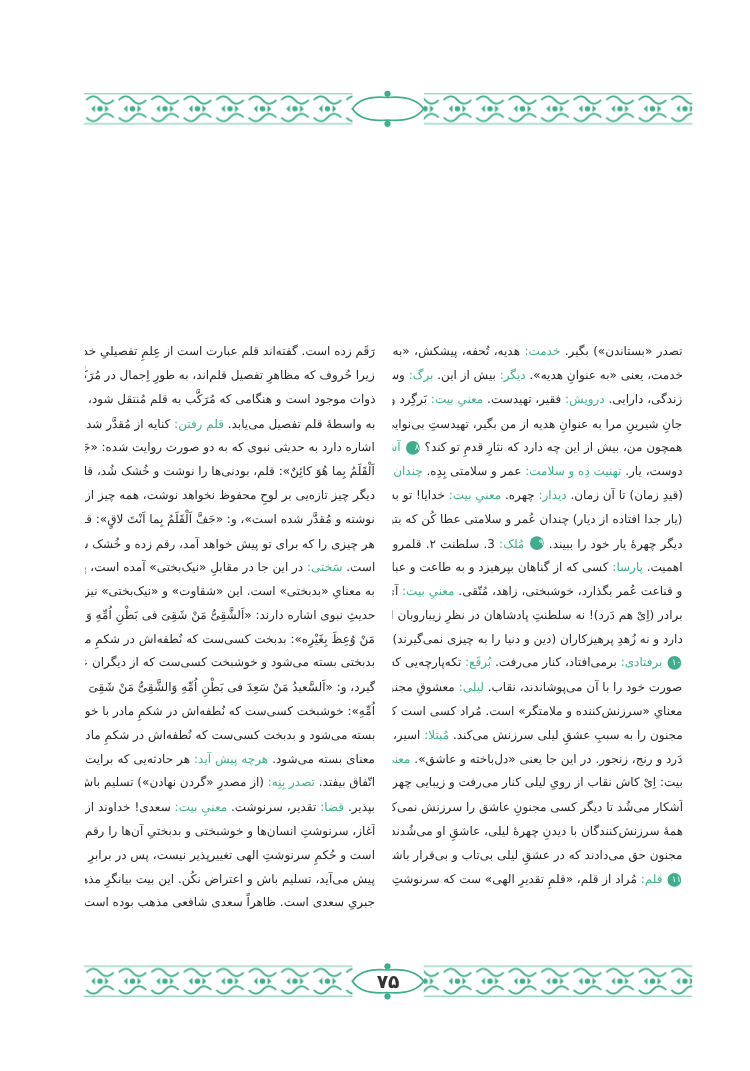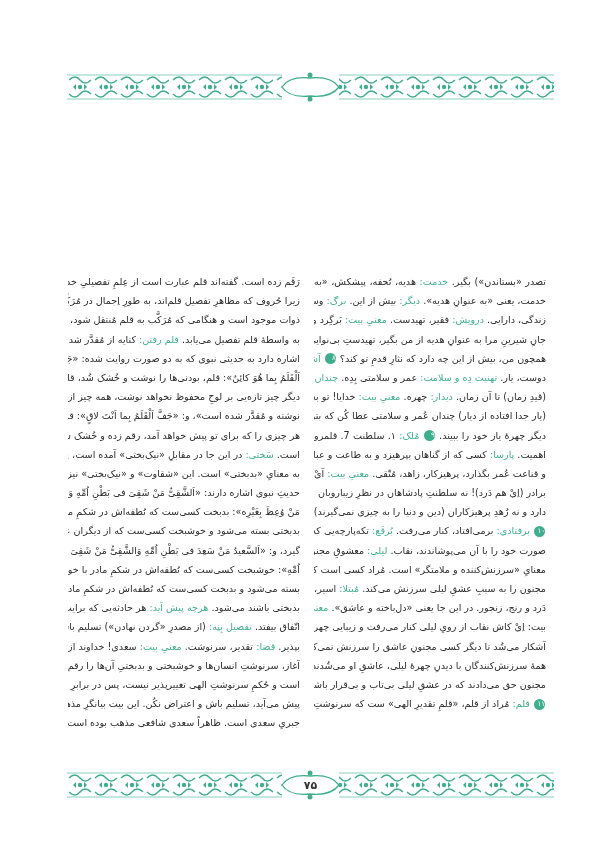--- a/index.html
+++ b/index.html
@@ -3,21 +3,21 @@
 <meta charset="utf-8">
 <style>
   html, body { margin:0; padding:0; background:#ffffff; }
   body { width:600px; height:857px; position:relative; overflow:hidden;
          font-family:"DejaVu Sans", sans-serif; color:#2b2b2b; }
   .ornament { position:absolute; left:67px; width:487px; height:30px; }
   .ornament-top { top:72px; }
   .ornament-bottom { top:770px; }
   .ornament svg { width:100%; height:100%; display:block; }
   .page-number { position:absolute; left:50%; top:50%; transform:translate(-50%,-50%);
-                 font-size:11px; font-weight:bold; color:#333; }
+                 font-size:15px; font-weight:bold; color:#333; }
   .column { position:absolute; top:272px; direction:rtl; text-align:justify;
             font-size:9.6px; line-height:19.2px; }
   .col-right { left:314px; width:232px; }
   .col-left { left:68px; width:232px; }
   .line { display:block; white-space:nowrap; overflow:hidden; height:19.2px; text-align-last:justify; }
   .line.last { text-align-last:right; }
   .term { color:#3fae8e; }
   .badge { display:inline-block; width:11px; height:11px; border-radius:50%;
            background:#3fae8e; color:#fff; font-size:7px; line-height:11px;
            text-align:center; vertical-align:middle; margin:0 1px; }
@@ -50,23 +50,23 @@
 
   <div class="column col-right">
     <span class="line"><span>تصدر «بستاندن») بگیر.</span> <span class="term">خدمت:</span> <span>هدیه، تُحفه، پیشکش، «به</span></span>
     <span class="line"><span>خدمت، یعنی «به عنوانِ هدیه».</span> <span class="term">دیگر:</span> <span>بیش از این.</span> <span class="term">برگ:</span> <span>وسایلِ</span></span>
     <span class="line"><span>زندگی، دارایی.</span> <span class="term">درویش:</span> <span>فقیر، تهیدست.</span> <span class="term">معنیِ بیت:</span> <span>بَرگِرد و</span></span>
     <span class="line">جانِ شیرینِ مرا به عنوانِ هدیه از من بگیر، تهیدستِ بی‌نوایی</span>
     <span class="line"><span>همچون من، بیش از این چه دارد که نثارِ قدمِ تو کند؟</span> <span class="badge">۸</span> <span class="term">آشنا:</span></span>
     <span class="line"><span>دوست، یار.</span> <span class="term">تهنیت دِه و سلامت:</span> <span>عمر و سلامتی بِدِه.</span> <span class="term">چندان:</span></span>
     <span class="line"><span>(قیدِ زمان) تا آن زمان.</span> <span class="term">دیدار:</span> <span>چهره.</span> <span class="term">معنیِ بیت:</span> <span>خدایا! تو به یار</span></span>
     <span class="line">(یار جدا افتاده از دیار) چندان عُمر و سلامتی عطا کُن که بتواند بار</span>
-    <span class="line"><span>دیگر چهرهٔ یار خود را ببیند.</span> <span class="badge">۹</span> <span class="term">مُلک:</span> <span>۱. سلطنت 7. قلمرو</span></span>
+    <span class="line"><span>دیگر چهرهٔ یار خود را ببیند.</span> <span class="badge">۹</span> <span class="term">مُلک:</span> <span>3. سلطنت ۲. قلمرو</span></span>
     <span class="line"><span>اهمیت.</span> <span class="term">پارسا:</span> <span>کسی که از گناهان بپرهیزد و به طاعت و عبادت</span></span>
-    <span class="line"><span>و قناعت عُمر بگذارد، پرهیزکار، زاهد، مُتّقی.</span> <span class="term">معنیِ بیت:</span> <span>آیْ</span></span>
+    <span class="line"><span>و قناعت عُمر بگذارد، خوشبختی، زاهد، مُتّقی.</span> <span class="term">معنیِ بیت:</span> <span>آیْ</span></span>
     <span class="line">برادر (اِیْ هم دَرد)! نه سلطنتِ پادشاهان در نظرِ زیباروبان ارزشی</span>
     <span class="line">دارد و نه زُهدِ پرهیزکاران (دین و دنیا را به چیزی نمی‌گیرند).</span>
     <span class="line"><span class="badge">۱۰</span> <span class="term">برفتادی:</span> <span>برمی‌افتاد، کنار می‌رفت.</span> <span class="term">بُرقَع:</span> <span>تکه‌پارچه‌یی که</span></span>
     <span class="line"><span>صورت خود را با آن می‌پوشاندند، نقاب.</span> <span class="term">لیلی:</span> <span>معشوقِ مجنون</span></span>
     <span class="line">معنایِ «سرزنش‌کننده و ملامتگر» است. مُراد کسی است که</span>
     <span class="line"><span>مجنون را به سببِ عشقِ لیلی سرزنش می‌کند.</span> <span class="term">مُبتلا:</span> <span>اسیر، گرفتار</span></span>
     <span class="line"><span>دَرد و رنج، زنجور. در این جا یعنی «دل‌باخته و عاشق».</span> <span class="term">معنیِ</span></span>
     <span class="line">بیت: اِیْ کاش نقاب از رویِ لیلی کنار می‌رفت و زیبایی چهرهٔ او</span>
     <span class="line">آشکار می‌شُد تا دیگر کسی مجنونِ عاشق را سرزنش نمی‌کرد (زیرا</span>
     <span class="line">همهٔ سرزنش‌کنندگان با دیدنِ چهرهٔ لیلی، عاشقِ او می‌شُدند و به</span>
@@ -85,22 +85,22 @@
     <span class="line">نوشته و مُقدَّر شده است»، و: «جَفَّ اَلْقَلَمُ بِما اَنْتَ لاقٍ»: قلمِ تقدیر،</span>
     <span class="line">هر چیزی را که برای تو پیش خواهد آمد، رقم زده و خُشک شده</span>
     <span class="line"><span>است.</span> <span class="term">سَختی:</span> <span>در این جا در مقابلِ «نیک‌بختی» آمده است، پس</span></span>
     <span class="line">به معنایِ «بدبختی» است. این «شقاوت» و «نیک‌بختی» نیز به دو</span>
     <span class="line">حدیثِ نبوی اشاره دارند: «اَلشَّقِیُّ مَنْ شَقِیَ فی بَطْنِ اُمِّهِ وَالسَّعیدُ</span>
     <span class="line">مَنْ وُعِظَ بِغَیْرِه»: بدبخت کسی‌ست که نُطفه‌اش در شکمِ مادر با</span>
     <span class="line">بدبختی بسته می‌شود و خوشبخت کسی‌ست که از دیگران عبرت</span>
     <span class="line">گیرد، و: «اَلسَّعیدُ مَنْ سَعِدَ فی بَطْنِ اُمِّهِ وَالشَّقِیُّ مَنْ شَقِیَ فی بَطْنِ</span>
     <span class="line">اُمِّهِ»: خوشبخت کسی‌ست که نُطفه‌اش در شکمِ مادر با خوشبختی</span>
     <span class="line">بسته می‌شود و بدبخت کسی‌ست که نُطفه‌اش در شکمِ مادر با</span>
-    <span class="line"><span>بدبختی باشند می‌شود.</span> <span class="term">هرچه پیش آید:</span> <span>هر حادثه‌یی که برایت</span></span>
-    <span class="line"><span>اتّفاق بیفتد.</span> <span class="term">تفصیل بِنِه:</span> <span>(از مصدرِ «گردن نهادن») تسلیم باش،</span></span>
+    <span class="line"><span>معنای بسته می‌شود.</span> <span class="term">هرچه پیش آید:</span> <span>هر حادثه‌یی که برایت</span></span>
+    <span class="line"><span>اتّفاق بیفتد.</span> <span class="term">تصدر بِنِه:</span> <span>(از مصدرِ «گردن نهادن») تسلیم باش،</span></span>
     <span class="line"><span>بپذیر.</span> <span class="term">قضا:</span> <span>تقدیر، سرنوشت.</span> <span class="term">معنیِ بیت:</span> <span>سعدی! خداوند از</span></span>
     <span class="line">آغاز، سرنوشتِ انسان‌ها و خوشبختی و بدبختیِ آن‌ها را رقم زده</span>
     <span class="line">است و حُکمِ سرنوشتِ الهی تغییرپذیر نیست، پس در برابرِ هر چه</span>
     <span class="line">پیش می‌آید، تسلیم باش و اعتراض نکُن. این بیت بیانگرِ مذهبِ</span>
     <span class="line last">جبریِ سعدی است. ظاهراً سعدی شافعی مذهب بوده است.</span>
   </div>
 
   <div class="ornament ornament-bottom">
     <svg viewBox="0 0 487 30" preserveAspectRatio="none">
       <defs>

